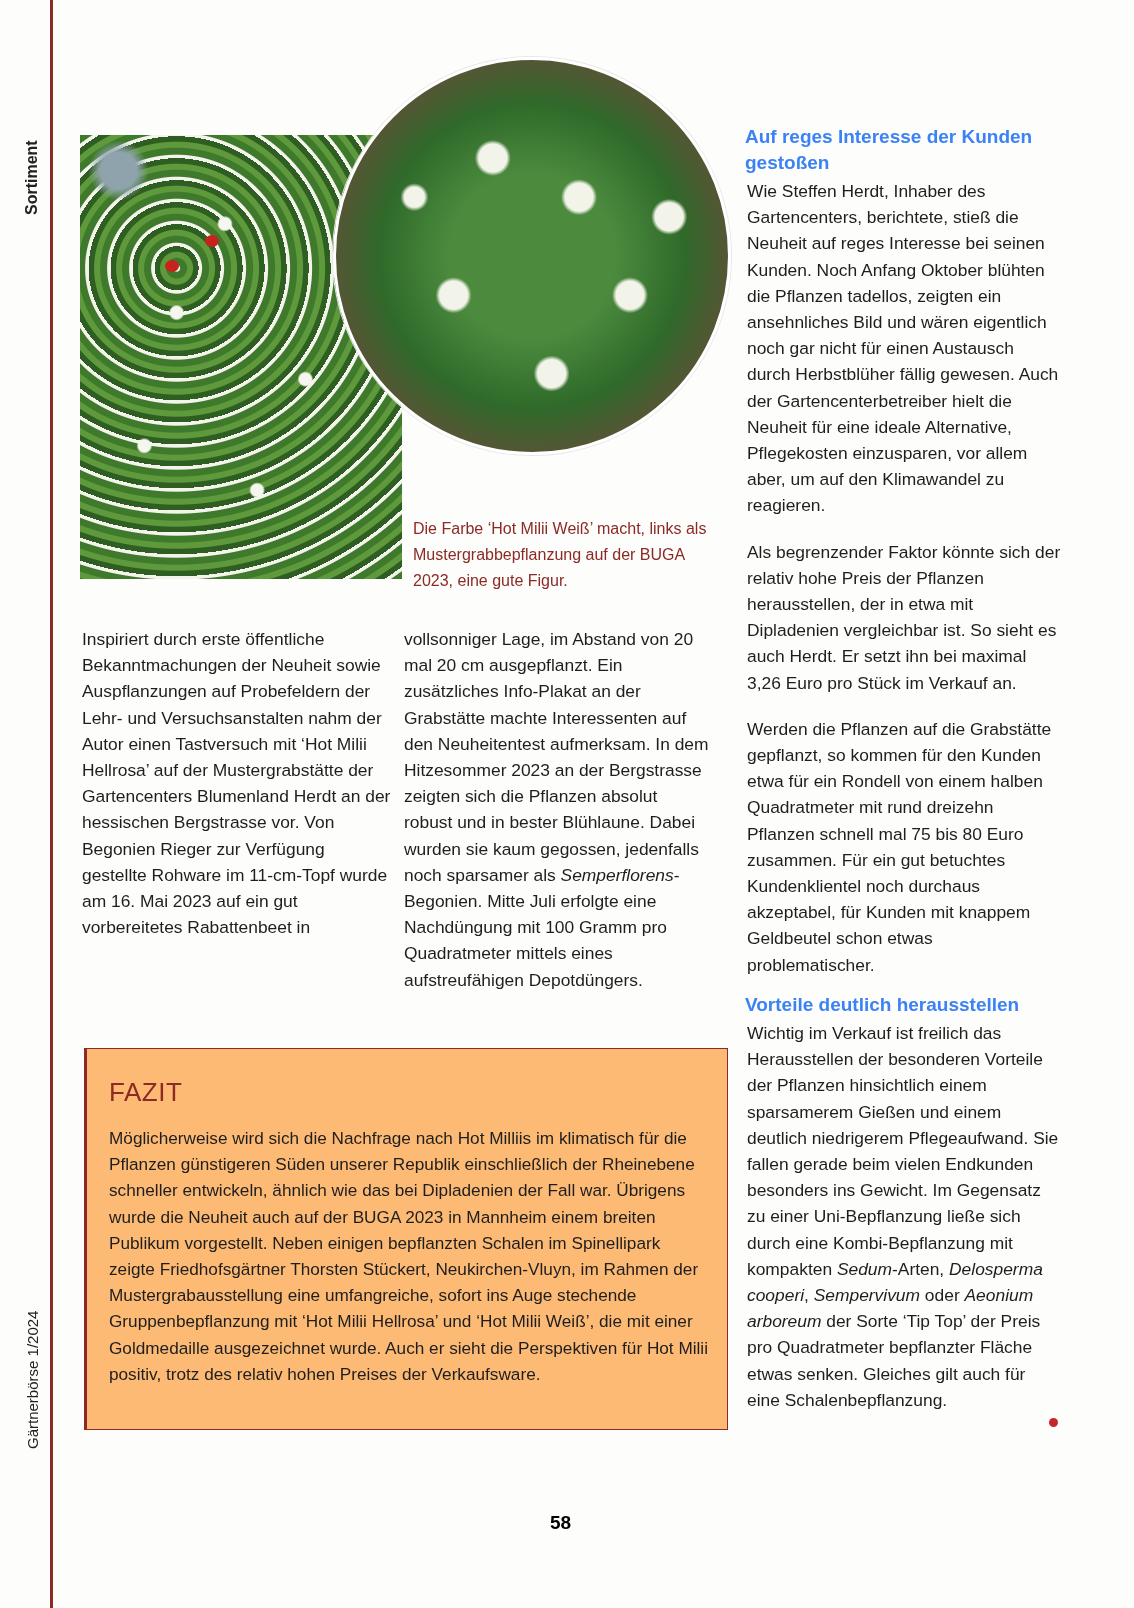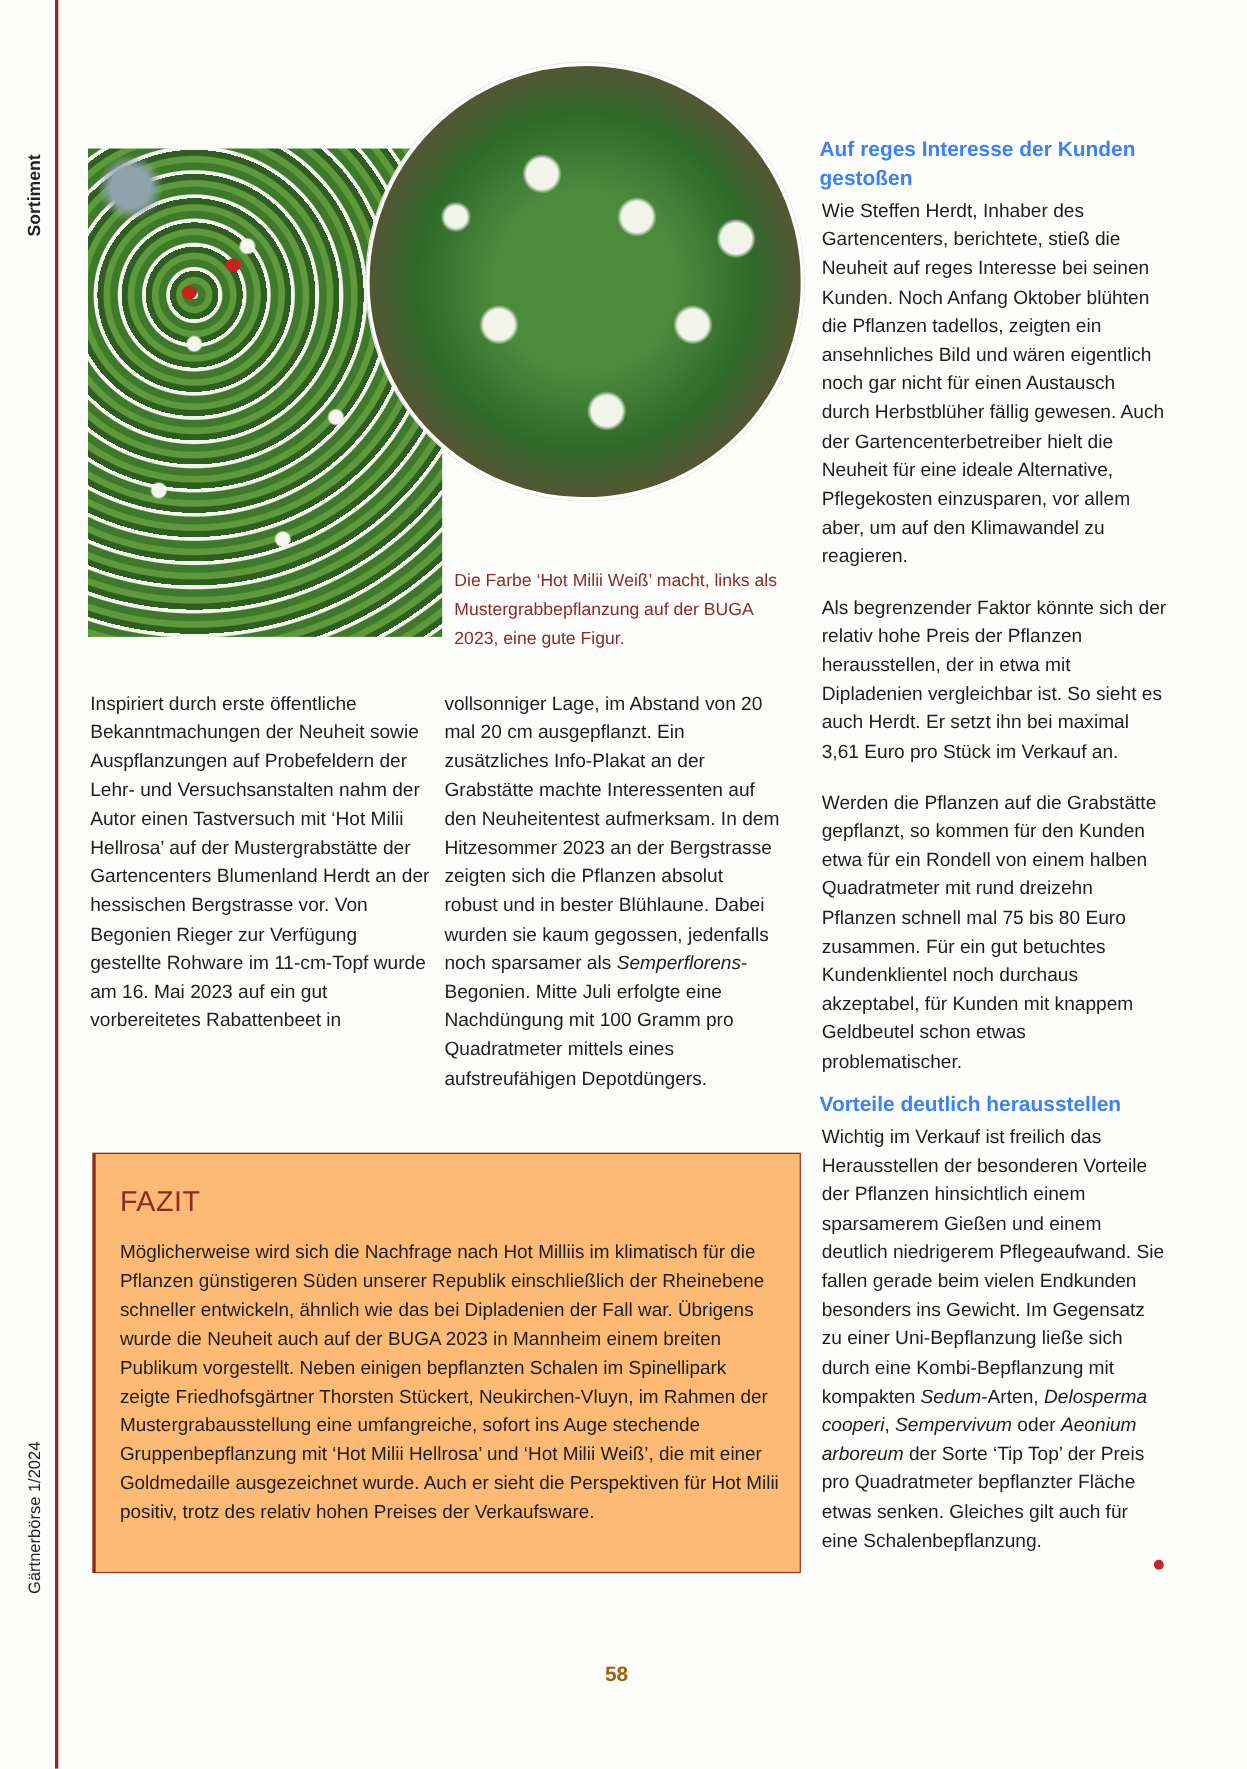--- a/index.html
+++ b/index.html
@@ -90,21 +90,21 @@
   .fazit .body {
     position: absolute; left: 22px; top: 76px; width: 600px;
     font-size: 17.2px; line-height: 26.2px; color: #1e1e1e;
   }
 
   .end-dot {
     position: absolute; left: 1049px; top: 1418px; width: 9px; height: 9px;
     border-radius: 50%; background: #c4262b;
   }
   .page-number {
-    position: absolute; left: 550px; top: 1512px; font-weight: bold; font-size: 19px; color: #a16207;
+    position: absolute; left: 550px; top: 1512px; font-weight: bold; font-size: 19px; color: #000000;
   }
 </style>
 </head>
 <body>
 
 <div class="margin-rule"></div>
 <div class="side-label top">Sortiment</div>
 <div class="side-label bottom">Gärtnerbörse 1/2024</div>
 
 <div class="photo-rect" role="img" aria-label="Mustergrabbepflanzung mit weißen Hot Milii auf der BUGA 2023">
@@ -120,21 +120,21 @@
 </div>
 
 <div class="col col-mid">
   <p><span>vollsonniger Lage, im Abstand von 20 mal 20 cm ausgepflanzt. Ein zusätzliches Info-Plakat an der Grabstätte machte Interessenten auf den Neuheitentest aufmerksam. In dem Hitzesommer 2023 an der Bergstrasse zeigten sich die Pflanzen absolut robust und in bester Blühlaune. Dabei wurden sie kaum gegossen, jedenfalls noch sparsamer als </span><i>Semperflorens</i><span>-Begonien. Mitte Juli erfolgte eine Nachdüngung mit 100 Gramm pro Quadratmeter mittels eines aufstreufähigen Depotdüngers.</span></p>
 </div>
 
 <div class="col col-right">
   <h3 class="heading">Auf reges Interesse der Kunden gestoßen</h3>
   <p>Wie Steffen Herdt, Inhaber des Gartencenters, berichtete, stieß die Neuheit auf reges Interesse bei seinen Kunden. Noch Anfang Oktober blühten die Pflanzen tadellos, zeigten ein ansehnliches Bild und wären eigentlich noch gar nicht für einen Austausch durch Herbstblüher fällig gewesen. Auch der Gartencenterbetreiber hielt die Neuheit für eine ideale Alternative, Pflegekosten einzusparen, vor allem aber, um auf den Klimawandel zu reagieren.</p>
   <div class="gap"></div>
-  <p>Als begrenzender Faktor könnte sich der relativ hohe Preis der Pflanzen herausstellen, der in etwa mit Dipladenien vergleichbar ist. So sieht es auch Herdt. Er setzt ihn bei maximal 3,61 Euro pro Stück im Verkauf an.</p>
+  <p>Als begrenzender Faktor könnte sich der relativ hohe Preis der Pflanzen herausstellen, der in etwa mit Dipladenien vergleichbar ist. So sieht es auch Herdt. Er setzt ihn bei maximal 3,26 Euro pro Stück im Verkauf an.</p>
   <div class="gap"></div>
   <p>Werden die Pflanzen auf die Grabstätte gepflanzt, so kommen für den Kunden etwa für ein Rondell von einem halben Quadratmeter mit rund dreizehn Pflanzen schnell mal 75 bis 80 Euro zusammen. Für ein gut betuchtes Kundenklientel noch durchaus akzeptabel, für Kunden mit knappem Geldbeutel schon etwas problematischer.</p>
   <div class="gap" style="height:12px"></div>
   <h3 class="heading">Vorteile deutlich herausstellen</h3>
   <p><span>Wichtig im Verkauf ist freilich das Herausstellen der besonderen Vorteile der Pflanzen hinsichtlich einem sparsamerem Gießen und einem deutlich niedrigerem Pflegeaufwand. Sie fallen gerade beim vielen Endkunden besonders ins Gewicht. Im Gegensatz zu einer Uni-Bepflanzung ließe sich durch eine Kombi-Bepflanzung mit kompakten </span><i>Sedum</i><span>-Arten, </span><i>Delosperma cooperi</i><span>, </span><i>Sempervivum</i><span> oder </span><i>Aeonium arboreum</i><span> der Sorte ‘Tip Top’ der Preis pro Quadratmeter bepflanzter Fläche etwas senken. Gleiches gilt auch für eine Schalenbepflanzung.</span></p>
 </div>
 
 <div class="fazit">
   <h2>FAZIT</h2>
   <div class="body">Möglicherweise wird sich die Nachfrage nach Hot Milliis im klimatisch für die Pflanzen günstigeren Süden unserer Republik einschließlich der Rheinebene schneller entwickeln, ähnlich wie das bei Dipladenien der Fall war. Übrigens wurde die Neuheit auch auf der BUGA 2023 in Mannheim einem breiten Publikum vorgestellt. Neben einigen bepflanzten Schalen im Spinellipark zeigte Friedhofsgärtner Thorsten Stückert, Neukirchen-Vluyn, im Rahmen der Mustergrabausstellung eine umfangreiche, sofort ins Auge stechende Gruppenbepflanzung mit ‘Hot Milii Hellrosa’ und ‘Hot Milii Weiß’, die mit einer Goldmedaille ausgezeichnet wurde. Auch er sieht die Perspektiven für Hot Milii positiv, trotz des relativ hohen Preises der Verkaufsware.</div>

